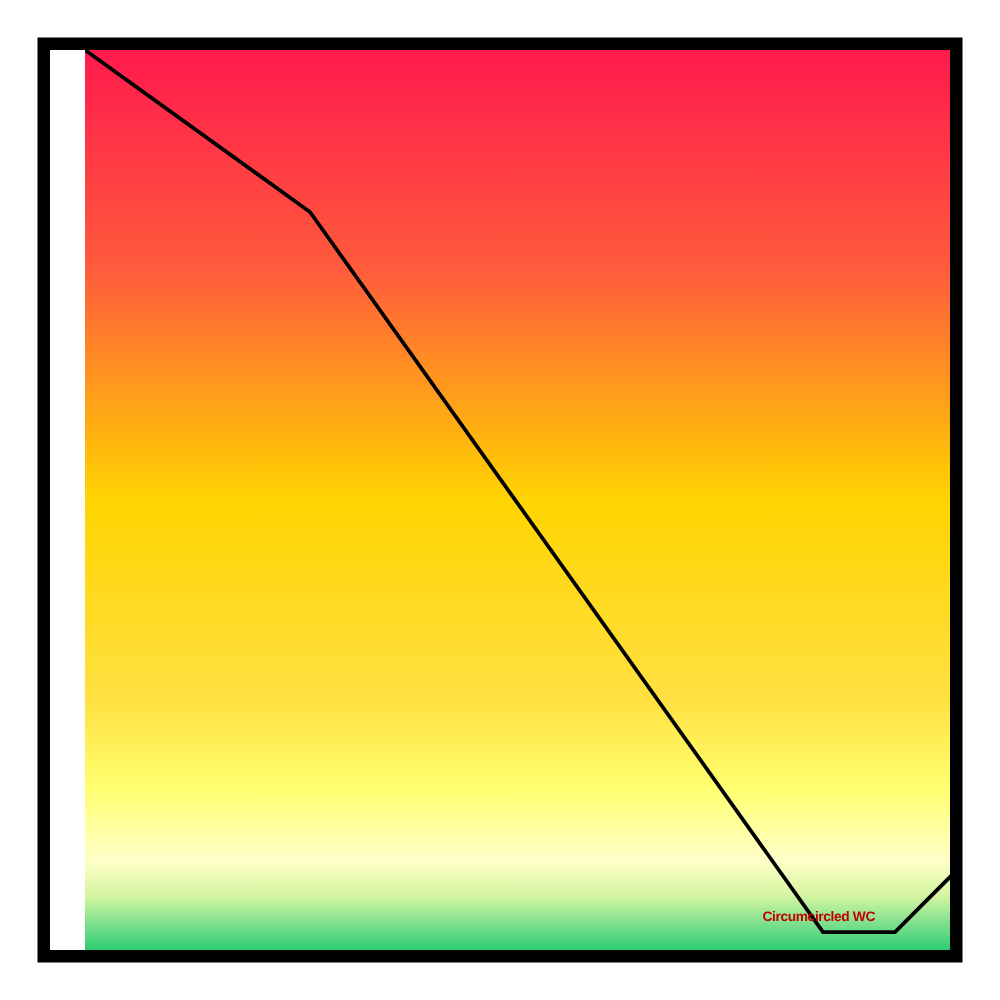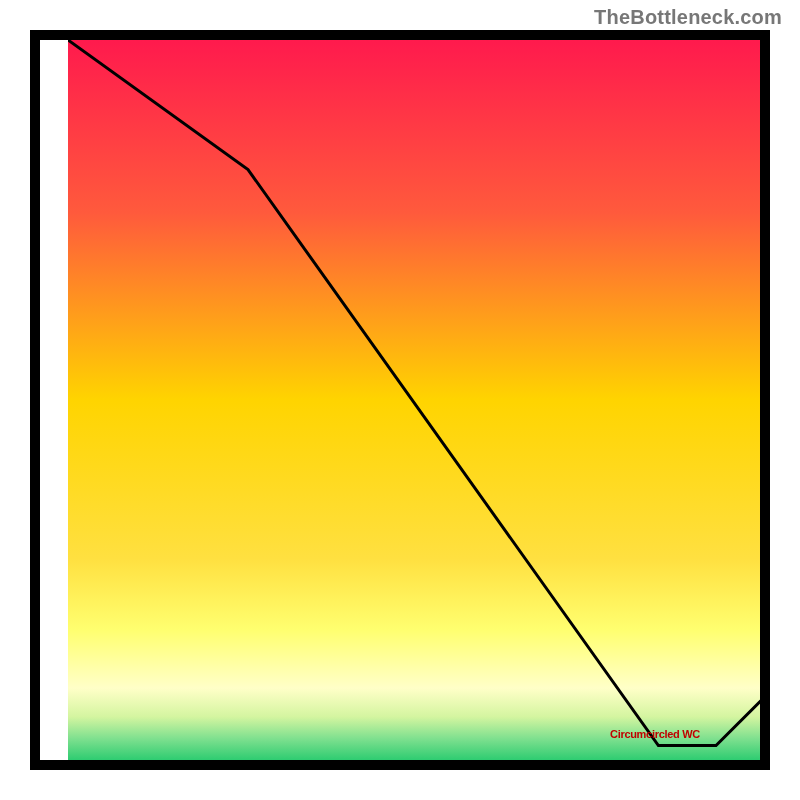--- a/index.html
+++ b/index.html
@@ -47,21 +47,20 @@
     font-weight: bold;
     color: #c00000;
     letter-spacing: -0.3px;
   }
 </style>
 </head>
 <body>
 
 <div class="wrap">
 
-  <div class="watermark">TheBottleneck.com</div>
 
   <div class="plot">
     <svg viewBox="0 0 720 720" preserveAspectRatio="none">
       <defs>
         <linearGradient id="bg" x1="0" y1="0" x2="0" y2="1">
           <stop offset="0%" stop-color="#ff1a4d"></stop>
           <stop offset="24%" stop-color="#ff5a3c"></stop>
           <stop offset="50%" stop-color="#ffd400"></stop>
           <stop offset="72%" stop-color="#ffe040"></stop>
           <stop offset="82%" stop-color="#ffff70"></stop>

